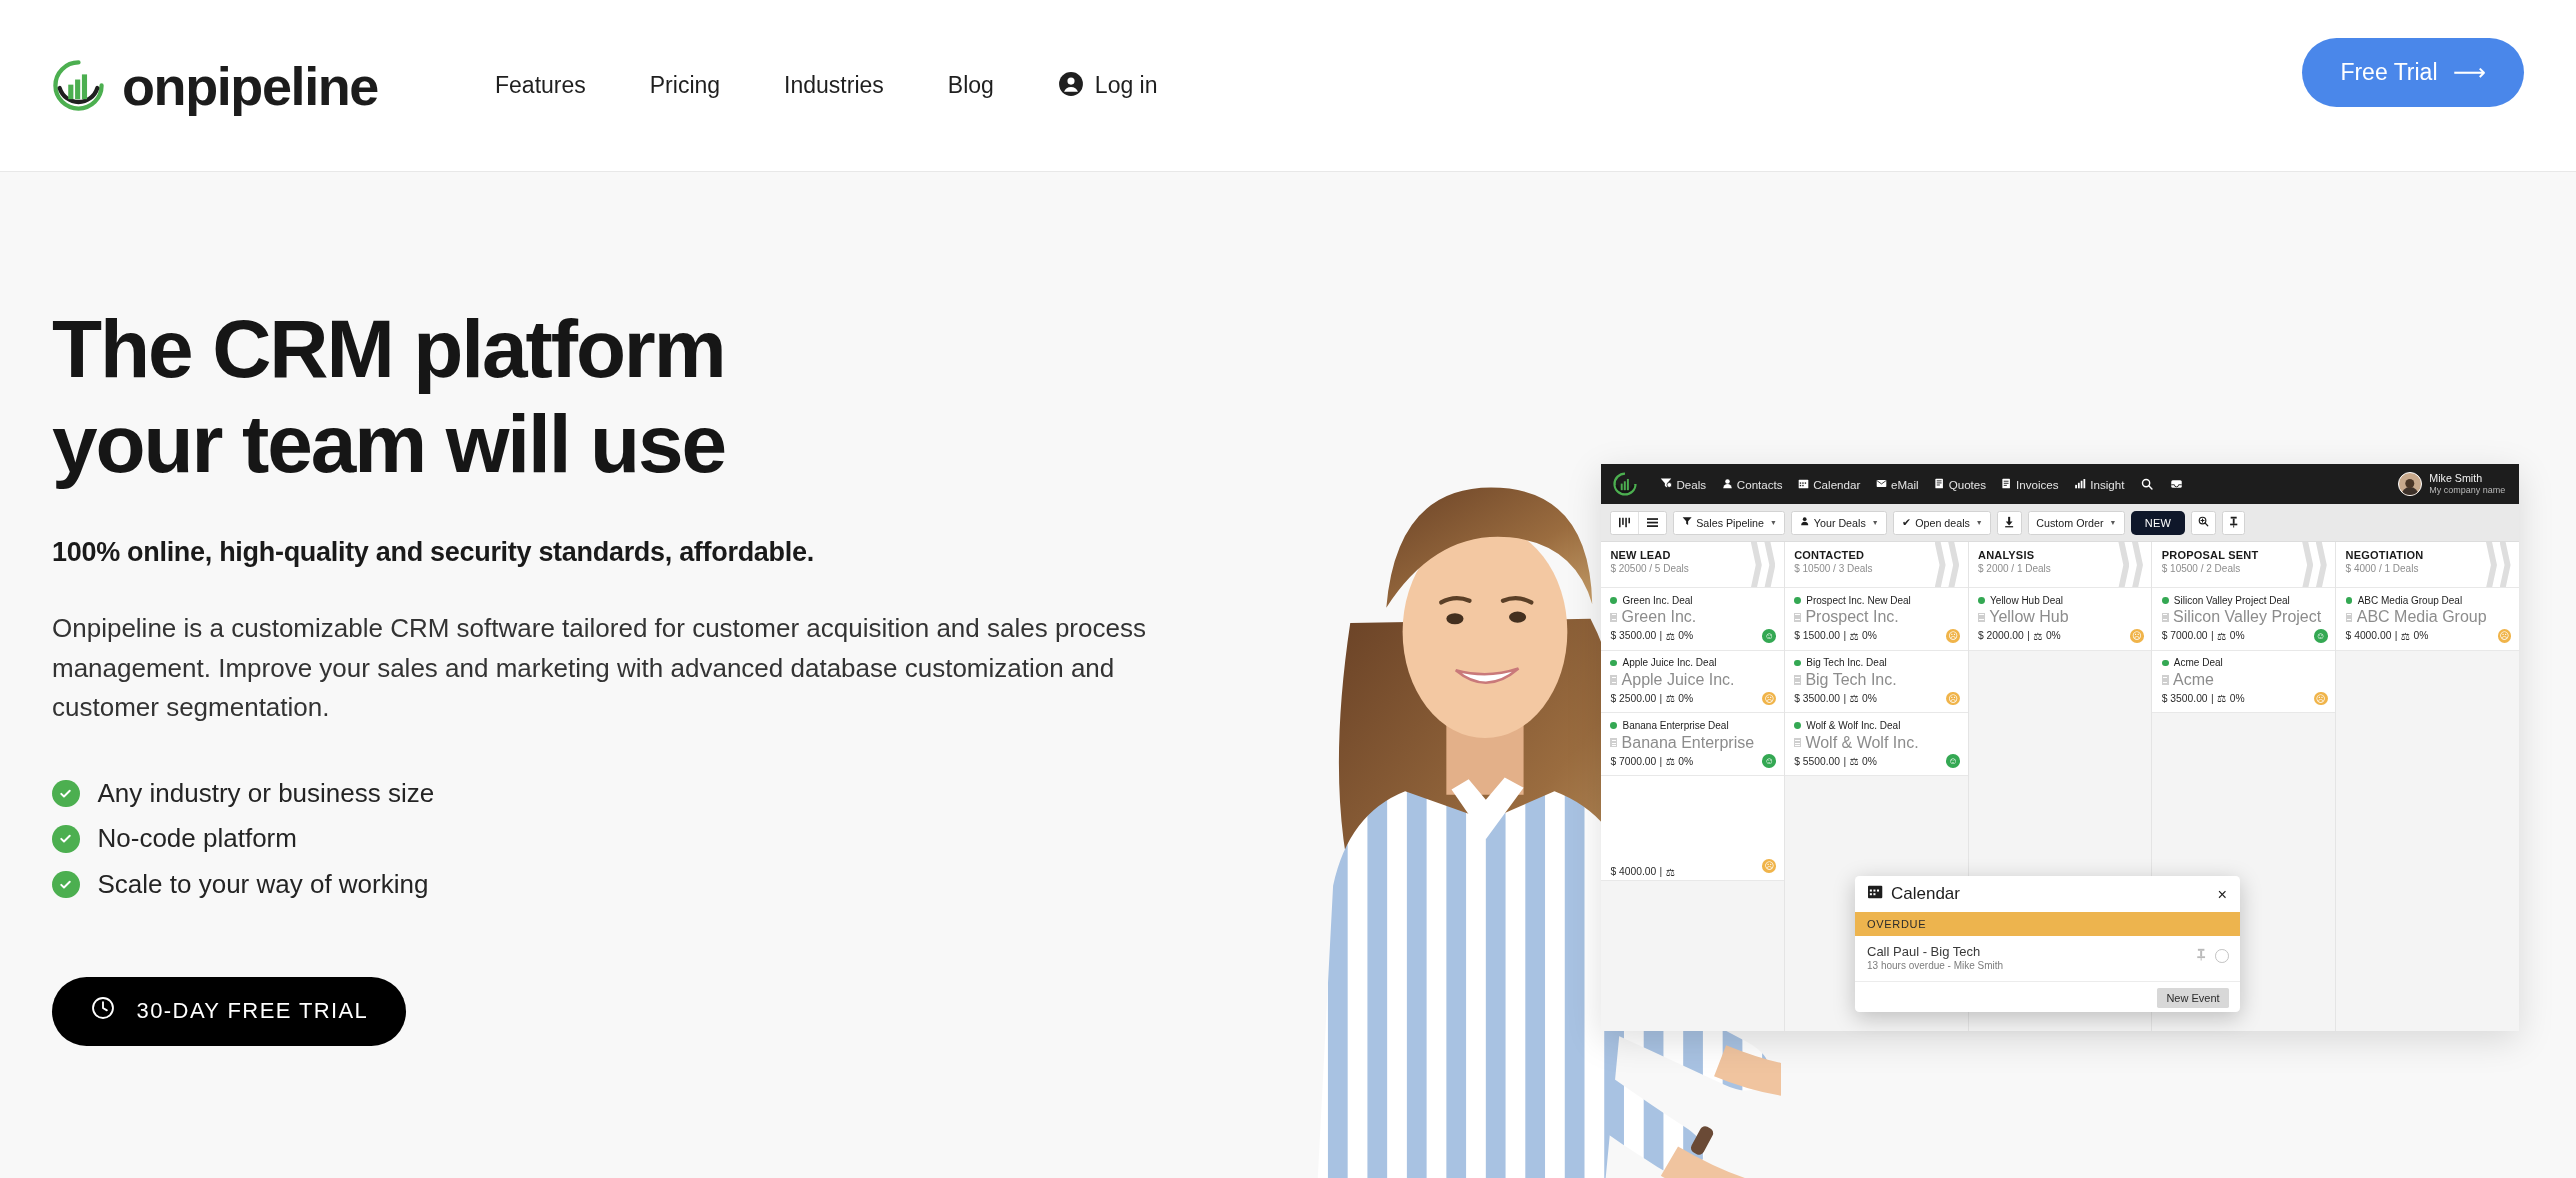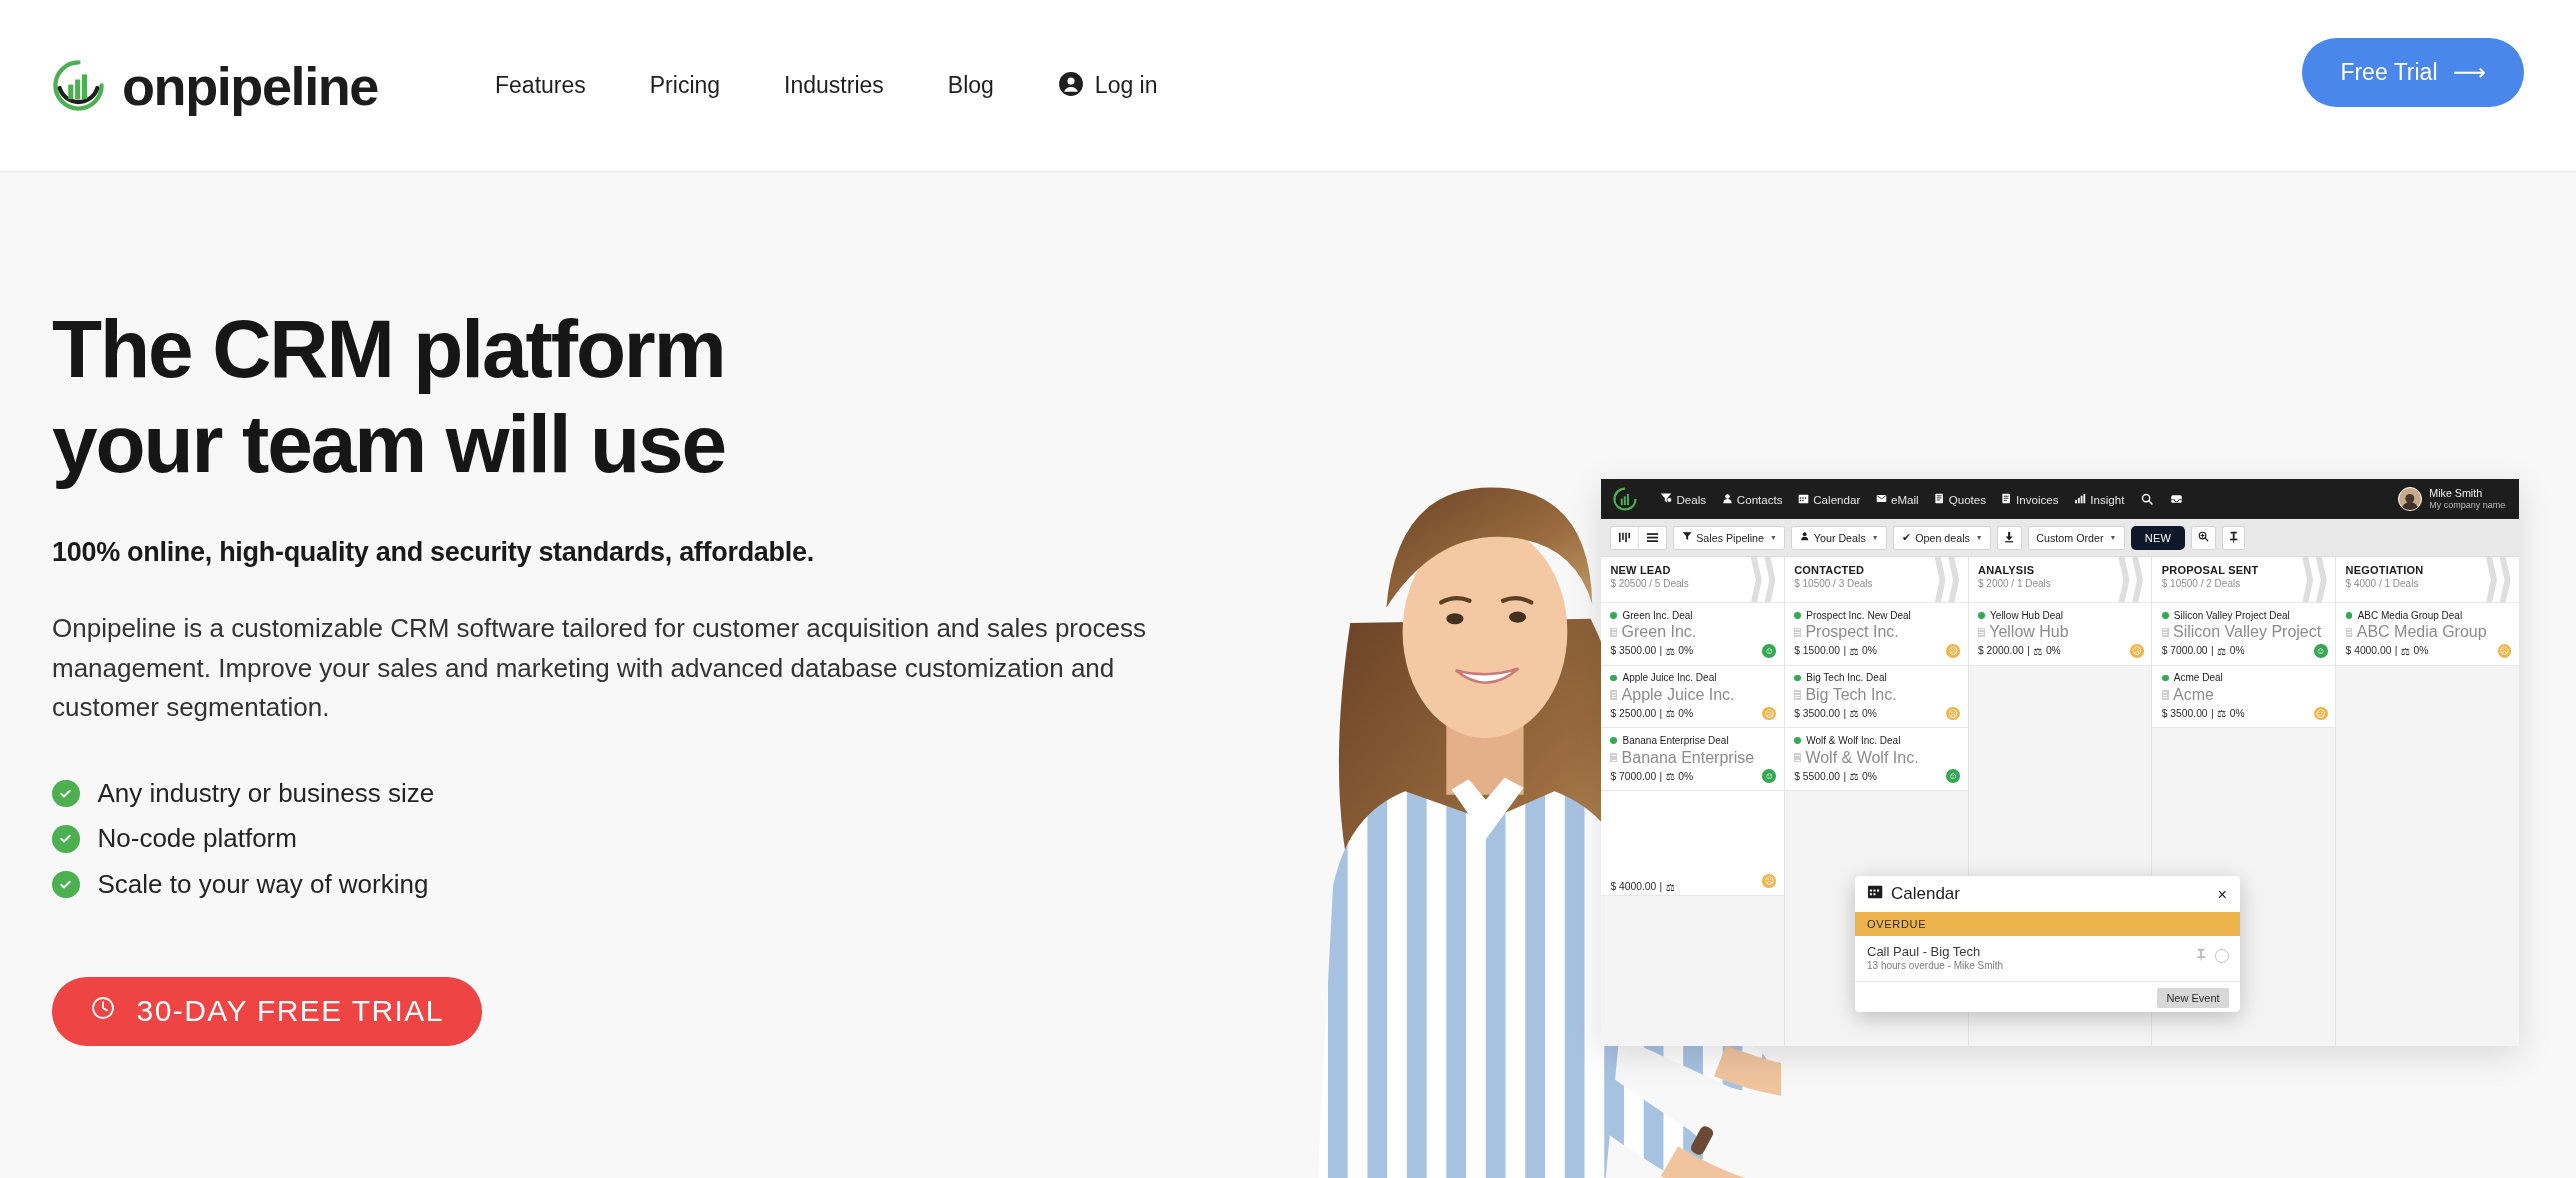--- a/index.html
+++ b/index.html
@@ -91,37 +91,37 @@
     width:27.5px; height:27.5px; border-radius:50%;
     background:#4caf50;
     display:flex; align-items:center; justify-content:center;
     flex:none;
   }
   .bullet-label { font-size:26px; color:#242424; }
 
   .cta {
     margin-top:62px;
     display:inline-flex; align-items:center; gap:20.6px;
-    background:#ef4444;
+    background:#000000;
     color:#fff;
     height:69px;
     border-radius:38px;
     padding:0 38px;
-    font-size:30px;
+    font-size:22px;
     letter-spacing:1.4px;
     font-weight:500;
     cursor:pointer; border:none;
   }
 
   
   .person { position:absolute; left:1249px; top:236px; width:532px; height:945px; }
 
   
   .crm {
-    position:absolute; left:1601px; top:307px;
+    position:absolute; left:1601px; top:292px;
     width:918px; height:567px;
     background:#fff;
     box-shadow:0 8.6px 34px rgba(0,0,0,.13);
   }
   .crm-topbar {
     height:40px; background:#1d1d1d;
     display:flex; align-items:center; padding:0 12px;
     position:relative;
   }
   .crm-logo { width:24px; height:24px; position:relative; margin-right:15.5px; }

